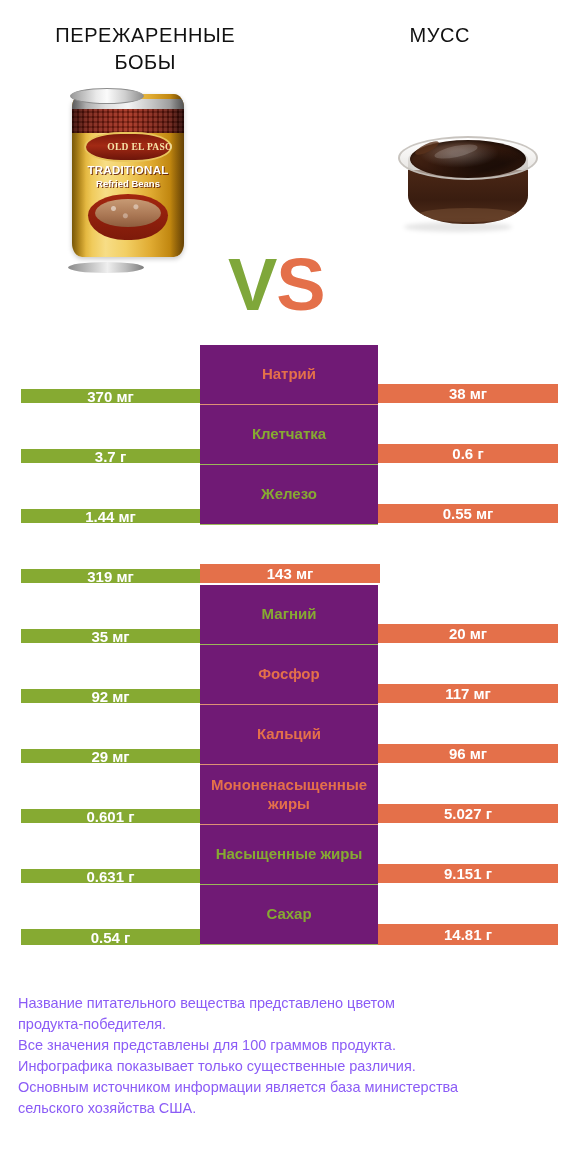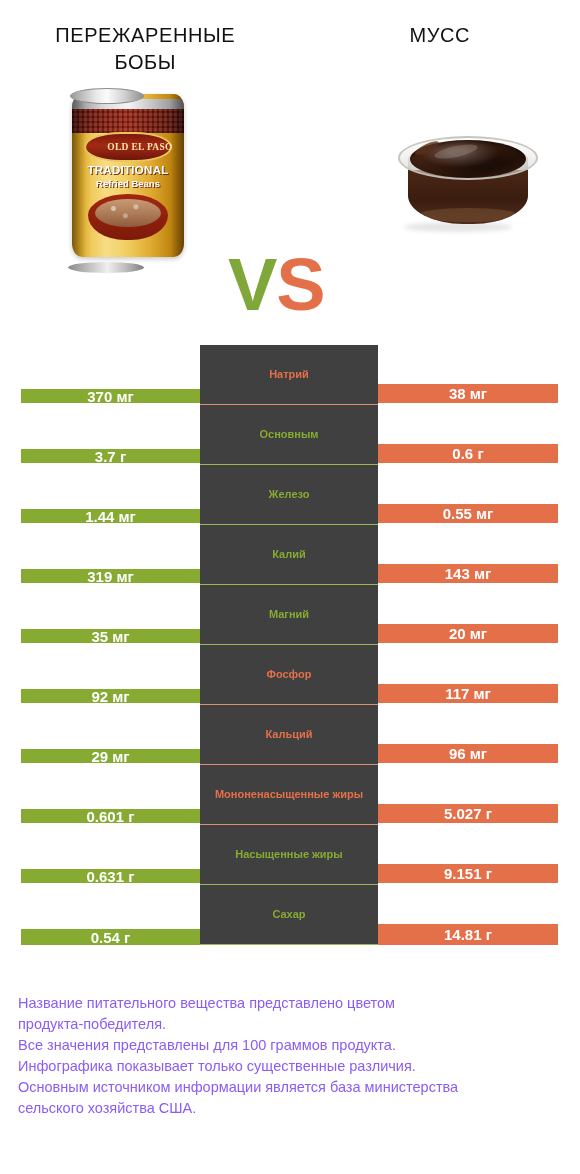--- a/index.html
+++ b/index.html
@@ -232,22 +232,22 @@
   }
   .cell-left {
     width: 179px;
     background: #86aa32;
     color: #ffffff;
     border-bottom: 2px solid #ffffff;
     margin-top: 44px;
   }
   .cell-mid {
     width: 178px;
-    background: #404040;
-    font-size: 11px;
+    background: #701a75;
+    font-size: 15px;
     line-height: 1.25;
     padding: 0 2px;
     white-space: nowrap;
     overflow: visible;
     position: relative;
     z-index: 1;
   }
   .cell-mid.two-line { white-space: normal; }
   .cell-mid-inner {
     width: 100%;
@@ -333,36 +333,33 @@
     <div class="row">
       <div class="cell cell-left">370 мг</div>
       <div class="cell cell-mid win-orange">
         <div class="cell-mid-inner">Натрий</div>
       </div>
       <div class="cell cell-right">38 мг</div>
     </div>
     <div class="row">
       <div class="cell cell-left">3.7 г</div>
       <div class="cell cell-mid win-green">
-        <div class="cell-mid-inner">Основным</div>
+        <div class="cell-mid-inner">Клетчатка</div>
       </div>
       <div class="cell cell-right">0.6 г</div>
     </div>
     <div class="row">
       <div class="cell cell-left">1.44 мг</div>
       <div class="cell cell-mid win-green">
         <div class="cell-mid-inner">Железо</div>
       </div>
       <div class="cell cell-right">0.55 мг</div>
     </div>
     <div class="row">
       <div class="cell cell-left">319 мг</div>
-      <div class="cell cell-mid win-green">
-        <div class="cell-mid-inner">Калий</div>
-      </div>
       <div class="cell cell-right">143 мг</div>
     </div>
     <div class="row">
       <div class="cell cell-left">35 мг</div>
       <div class="cell cell-mid win-green">
         <div class="cell-mid-inner">Магний</div>
       </div>
       <div class="cell cell-right">20 мг</div>
     </div>
     <div class="row">

